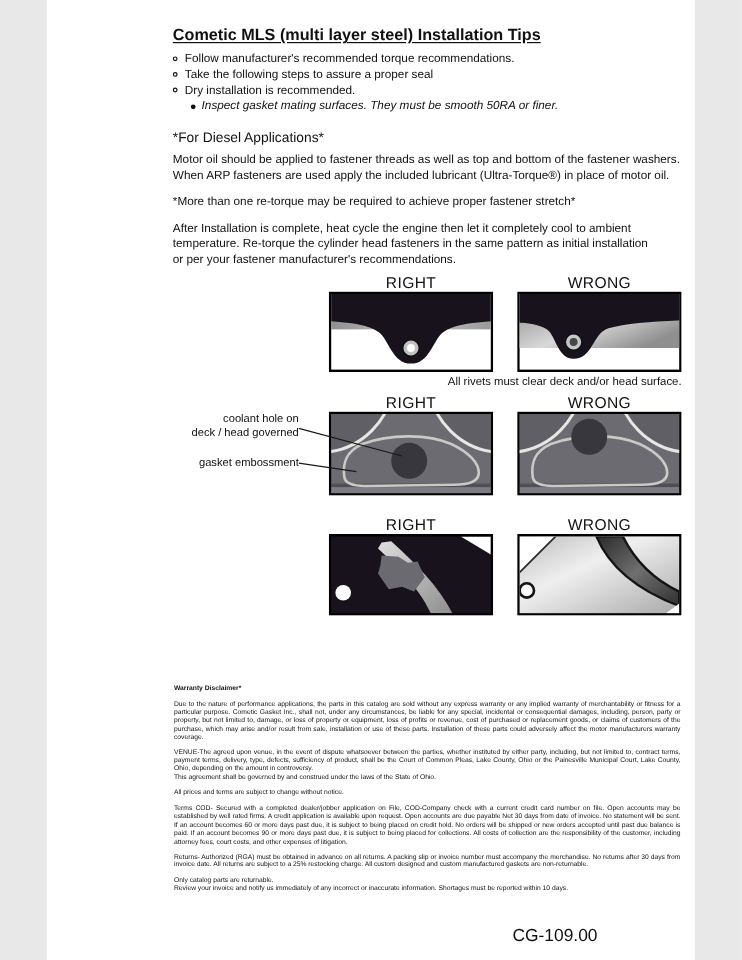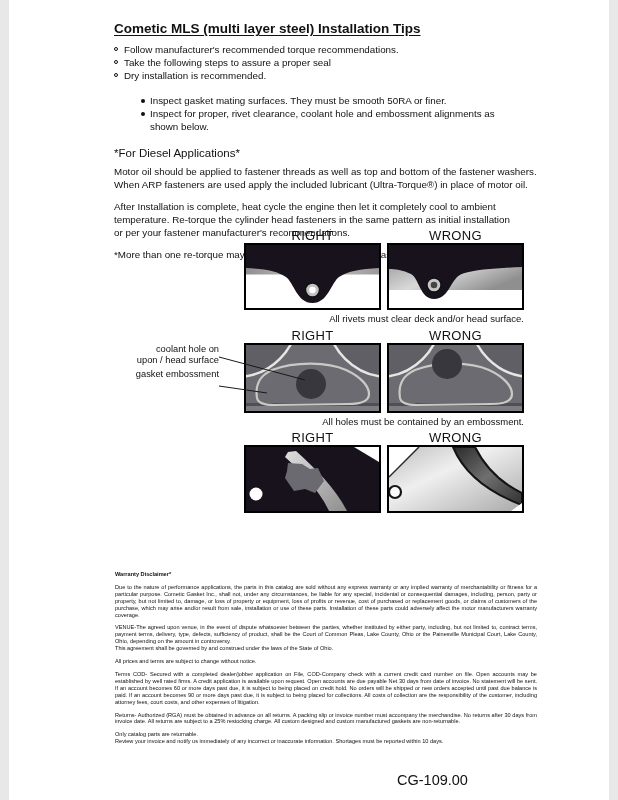--- a/index.html
+++ b/index.html
@@ -1,60 +1,60 @@
 <!DOCTYPE html>
 <html><head>
 <meta charset="utf-8">
 <style>
   html,body { margin:0; padding:0; background:#e8e8e8; }
   .page {
-    position:relative; width:600px; height:800px; margin:0 auto;
+    position:relative; width:540px; height:800px; margin:0 auto;
     background:#ffffff; overflow:hidden;
     font-family:"Liberation Sans", sans-serif; color:#111;
   }
   .content { padding:21px 86px 0 105px; }
 
   .doc-title {
     font-size:13.5px; font-weight:bold; margin:0 0 7px 0;
     text-decoration:underline; text-underline-offset:2px;
   }
 
   ul.tips { list-style:none; margin:0; padding:0; font-size:9.8px; line-height:13px; }
   ul.tips li { position:relative; padding-left:10px; }
   li.o-bullet::before {
     content:""; position:absolute; left:0; top:4px; width:4px; height:4px;
     border:1px solid #111; border-radius:50%; box-sizing:border-box;
   }
-  ul.sub-tips { list-style:none; margin:12px; padding:0 0 0 15px; font-size:9.8px; line-height:13px; }
+  ul.sub-tips { list-style:none; margin:0; padding:0 0 0 15px; font-size:9.8px; line-height:13px;font-style:italic; }
   ul.sub-tips li { position:relative; padding-left:9px; }
   li.f-bullet::before {
     content:""; position:absolute; left:0; top:4.5px; width:4px; height:4px;
     background:#111; border-radius:50%;
   }
 
   .section-head { font-size:11.5px; font-weight:normal; margin:13px 0 5px 0; line-height:14px; }
   .body-para { font-size:9.8px; line-height:13px; margin:0 12px 9px 0; white-space:pre-line; width:428px; }
 
   
   .diag-row { position:absolute; left:235px; }
   .row-1 { top:229px; }
   .row-2 { top:329px; }
   .row-3 { top:431px; }
-  .pair { display:flex; gap:6px; }
+  .pair { display:flex; gap:20px; }
   .fig { width:137px; }
   .fig-label { text-align:center; font-size:13px; line-height:14px; letter-spacing:0.3px; color:#111; }
   .fig svg { display:block; }
   .caption { font-size:9.5px; line-height:11px; margin-top:3px; white-space:pre-line;text-align:right; }
 
   .annot {
     position:absolute; left:-122px; width:97px; text-align:right;
     font-size:9.3px; line-height:10.5px; white-space:pre-line;
   }
   .annot-coolant { top:15px; }
-  .annot-emboss { top:40px; }
+  .annot-emboss { top:51px; }
   .leader-svg { position:absolute; left:-30px; top:20px; pointer-events:none; }
 
   
   .legal { position:absolute; left:106px; top:571px; width:422px; font-size:5.6px; line-height:6.9px; }
   .legal-head { font-weight:bold; margin:0 0 6px 0; }
   .legal p { margin:0 0 6px 0; text-align:justify; }
   .legal p.tight { margin-bottom:0; }
 
   .page-code { position:absolute; left:388px; top:772px; font-size:14.5px; color:#111; }
 </style>
@@ -66,30 +66,29 @@
   <div class="content">
     <h1 class="doc-title">Cometic MLS (multi layer steel) Installation Tips</h1>
 
     <ul class="tips">
       <li class="o-bullet">Follow manufacturer's recommended torque recommendations.</li>
       <li class="o-bullet">Take the following steps to assure a proper seal</li>
       <li class="o-bullet">Dry installation is recommended.</li>
     </ul>
     <ul class="sub-tips">
       <li class="f-bullet">Inspect gasket mating surfaces.  They must be smooth 50RA or finer.</li>
-      <li class="f-bullet">Inspect for proper, rivet clearance, coolant hole and embossment alignments as shown below.</li>
     </ul>
 
     <h2 class="section-head">*For Diesel Applications*</h2>
     <p class="body-para">Motor oil should be applied to fastener threads as well as top and bottom of the fastener washers.
 When ARP fasteners are used apply the included lubricant (Ultra-Torque®) in place of motor oil.</p>
+    <p class="body-para">*More than one re-torque may be required to achieve proper fastener stretch*</p>
     <p class="body-para">After Installation is complete, heat cycle the engine then let it completely cool to ambient
 temperature. Re-torque the cylinder head fasteners in the same pattern as initial installation
 or per your fastener manufacturer's recommendations.</p>
-    <p class="body-para">*More than one re-torque may be required to achieve proper fastener stretch*</p>
   </div>
 
   <div class="diag-row row-1">
     <div class="pair">
       <div class="fig">
         <div class="fig-label">RIGHT</div>
         <svg width="137" height="67" viewBox="0 0 137 67">
           <defs>
             <linearGradient id="deck1" x1="0" y1="0" x2="1" y2="0">
               <stop offset="0" stop-color="#8f8f8f"></stop>
@@ -120,21 +119,21 @@
           <circle cx="47" cy="42" r="7" fill="#c6c6c6" stroke="#111" stroke-width="1.4"></circle>
           <circle cx="47" cy="42" r="3.3" fill="#454548"></circle>
         </svg>
       </div>
     </div>
     <div class="caption">All rivets must clear deck and/or head surface.</div>
   </div>
 
   <div class="diag-row row-2">
     <div class="annot annot-coolant">coolant hole on
-upon / head surface</div>
+deck / head governed</div>
     <div class="annot annot-emboss">gasket embossment</div>
     <svg class="leader-svg" width="120" height="55" viewBox="0 0 120 55">
       <line x1="5" y1="8" x2="91" y2="31" stroke="#1a1a1a" stroke-width="1"></line>
       <line x1="5" y1="37" x2="53" y2="44" stroke="#1a1a1a" stroke-width="1"></line>
     </svg>
     <div class="pair">
       <div class="fig">
         <div class="fig-label">RIGHT</div>
         <svg width="137" height="70" viewBox="0 0 137 70">
           <defs>
@@ -166,21 +165,20 @@
             <circle cx="-8" cy="-28" r="62" fill="#5f5f65" stroke="#e6e6e3" stroke-width="2.5"></circle>
             <circle cx="145" cy="-28" r="62" fill="#5f5f65" stroke="#e6e6e3" stroke-width="2.5"></circle>
             <rect x="2" y="60" width="133" height="3" fill="#4f4f56"></rect>
             <rect x="2" y="63" width="133" height="5" fill="#7c7c82"></rect>
             <path d="M13 55 C11 42 15 33 28 27 C52 18 84 19 102 27 C117 34 125 43 125 51 C125 58 117 61 104 61 L30 62 C19 62 14 60 13 55 Z" fill="none" stroke="#c9c9c5" stroke-width="2.2" stroke-linejoin="round"></path>
             <circle cx="60" cy="21" r="15" fill="#37373d"></circle>
           </g>
         </svg>
       </div>
     </div>
-    <div class="caption">All holes must be contained by an embossment.</div>
   </div>
 
   <div class="diag-row row-3">
     <div class="pair">
       <div class="fig">
         <div class="fig-label">RIGHT</div>
         <svg width="137" height="68" viewBox="0 0 137 68">
           <defs>
             <clipPath id="clipC">
                 <rect x="2" y="2" width="133" height="64"></rect>

